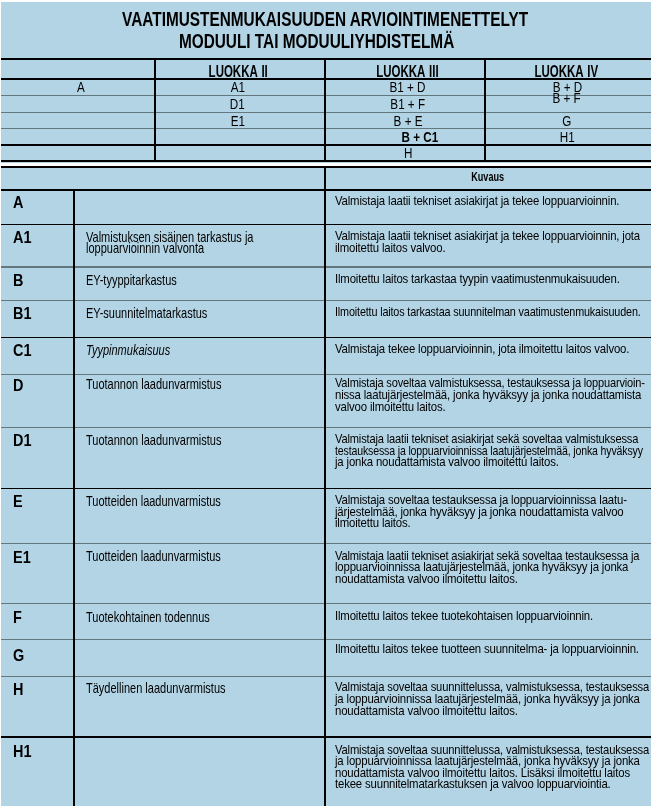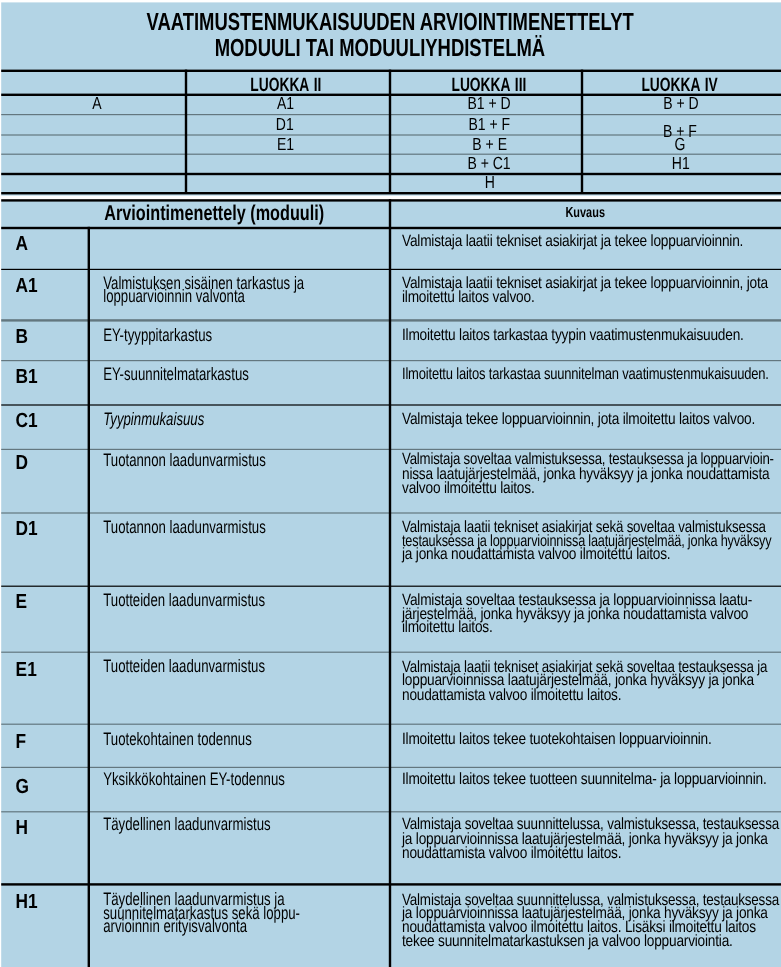--- a/index.html
+++ b/index.html
@@ -38,44 +38,43 @@
   <div class="ctr b" style="left:153.40px;top:63.80px;width:170.00px;font-size:16.00px;line-height:16.00px;word-spacing:1.20px;"><span class="sxc" style="transform:scaleX(0.718)">LUOKKA II</span></div>
   <div class="ctr b" style="left:327.40px;top:63.80px;width:160.00px;font-size:16.00px;line-height:16.00px;word-spacing:1.20px;"><span class="sxc" style="transform:scaleX(0.718)">LUOKKA III</span></div>
   <div class="ctr b" style="left:483.80px;top:63.80px;width:166.00px;font-size:16.00px;line-height:16.00px;word-spacing:1.20px;"><span class="sxc" style="transform:scaleX(0.718)">LUOKKA IV</span></div>
   <div class="ctr" style="left:3.60px;top:80.40px;width:154.00px;font-size:14.60px;line-height:14.60px;"><span class="sxc" style="transform:scaleX(0.800)">A</span></div>
   <div class="ctr" style="left:152.50px;top:80.40px;width:170.00px;font-size:14.60px;line-height:14.60px;"><span class="sxc" style="transform:scaleX(0.800)">A1</span></div>
   <div class="ctr" style="left:152.50px;top:96.80px;width:170.00px;font-size:14.60px;line-height:14.60px;"><span class="sxc" style="transform:scaleX(0.800)">D1</span></div>
   <div class="ctr" style="left:152.50px;top:113.60px;width:170.00px;font-size:14.60px;line-height:14.60px;"><span class="sxc" style="transform:scaleX(0.800)">E1</span></div>
   <div class="ctr" style="left:328.00px;top:80.40px;width:160.00px;font-size:14.60px;line-height:14.60px;"><span class="sxc" style="transform:scaleX(0.800)">B1 + D</span></div>
   <div class="ctr" style="left:328.00px;top:96.80px;width:160.00px;font-size:14.60px;line-height:14.60px;"><span class="sxc" style="transform:scaleX(0.800)">B1 + F</span></div>
   <div class="ctr" style="left:328.00px;top:113.60px;width:160.00px;font-size:14.60px;line-height:14.60px;"><span class="sxc" style="transform:scaleX(0.800)">B + E</span></div>
-  <div class="ctr" style="left:328.00px;top:130.20px;width:160.00px;font-size:14.60px;line-height:14.60px;"><span class="sxc" style="transform:scaleX(0.800)">B + C1</span></div>
+  <div class="ctr" style="left:340px;top:130.20px;width:160.00px;font-size:14.60px;line-height:14.60px;font-weight:bold;"><span class="sxc" style="transform:scaleX(0.800)">B + C1</span></div>
   <div class="ctr" style="left:328.00px;top:146.20px;width:160.00px;font-size:14.60px;line-height:14.60px;"><span class="sxc" style="transform:scaleX(0.800)">H</span></div>
   <div class="ctr" style="left:484.00px;top:80.40px;width:166.00px;font-size:14.60px;line-height:14.60px;"><span class="sxc" style="transform:scaleX(0.800)">B + D</span></div>
-  <div class="ctr" style="left:484.00px;top:103px;width:166.00px;font-size:14.60px;line-height:14.60px;"><span class="sxc" style="transform:scaleX(0.800)">B + F</span></div>
+  <div class="ctr" style="left:484.00px;top:91px;width:166.00px;font-size:14.60px;line-height:14.60px;"><span class="sxc" style="transform:scaleX(0.800)">B + F</span></div>
   <div class="ctr" style="left:484.00px;top:113.60px;width:166.00px;font-size:14.60px;line-height:14.60px;"><span class="sxc" style="transform:scaleX(0.800)">G</span></div>
   <div class="ctr" style="left:484.00px;top:130.20px;width:166.00px;font-size:14.60px;line-height:14.60px;"><span class="sxc" style="transform:scaleX(0.800)">H1</span></div>
 
   <div class="rule" style="left:1px;top:166.20px;width:650px;"></div>
   <div class="rule" style="left:1px;top:188.80px;width:650px;"></div>
   <div class="rule" style="left:1px;top:223.60px;width:650px;"></div>
   <div class="rule-l" style="left:1px;top:266.40px;width:650px;"></div>
   <div class="rule-l" style="left:1px;top:300.00px;width:650px;"></div>
   <div class="rule" style="left:1px;top:336.60px;width:650px;"></div>
   <div class="rule-l" style="left:1px;top:373.80px;width:650px;"></div>
   <div class="rule-l" style="left:1px;top:427.10px;width:650px;"></div>
   <div class="rule" style="left:1px;top:487.60px;width:650px;"></div>
   <div class="rule-l" style="left:1px;top:543.00px;width:650px;"></div>
   <div class="rule-l" style="left:1px;top:603.00px;width:650px;"></div>
   <div class="rule-l" style="left:1px;top:639.00px;width:650px;"></div>
   <div class="rule-l" style="left:1px;top:676.00px;width:650px;"></div>
   <div class="rule" style="left:1px;top:736.10px;width:650px;"></div>
   <div class="vrule" style="left:73.10px;top:188.60px;height:617.40px;"></div>
   <div class="vrule" style="left:324.10px;top:166.00px;height:640.00px;"></div>
-  <div class="ctr b" style="left:16.00px;top:168.50px;width:325.00px;font-size:17.80px;line-height:17.80px;"><span class="sxc" style="transform:scaleX(0.760)">Arviointimenettely (moduuli)</span></div>
   <div class="ctr b" style="left:325.00px;top:168.50px;width:326.00px;font-size:12px;line-height:17.80px;"><span class="sxc" style="transform:scaleX(0.760)">Kuvaus</span></div>
   <div class="t b" style="left:13.0px;top:194.40px;font-size:17.00px;line-height:17.00px;"><span class="sx" style="transform:scaleX(0.850)">A</span></div>
   <div class="t" style="left:334.50px;top:195.40px;font-size:13.60px;line-height:11.60px;letter-spacing:-0.20px;">
       <span class="ln"><span class="sx" style="transform:scaleX(0.8380)">Valmistaja laatii tekniset asiakirjat ja tekee loppuarvioinnin.</span></span>
     </div>
   <div class="t b" style="left:13.0px;top:229.30px;font-size:17.00px;line-height:17.00px;"><span class="sx" style="transform:scaleX(0.850)">A1</span></div>
   <div class="t" style="left:86.00px;top:230.60px;font-size:15.00px;line-height:11.70px;">
       <span class="ln"><span class="sx" style="transform:scaleX(0.734)">Valmistuksen sisäinen tarkastus ja</span></span>
       <span class="ln"><span class="sx" style="transform:scaleX(0.734)">loppuarvioinnin valvonta</span></span>
     </div>
@@ -141,40 +140,32 @@
       <span class="ln"><span class="sx" style="transform:scaleX(0.8380)">noudattamista valvoo ilmoitettu laitos.</span></span>
     </div>
   <div class="t b" style="left:13.0px;top:609.40px;font-size:17.00px;line-height:17.00px;"><span class="sx" style="transform:scaleX(0.850)">F</span></div>
   <div class="t" style="left:86.00px;top:610.80px;font-size:15.00px;line-height:11.70px;">
       <span class="ln"><span class="sx" style="transform:scaleX(0.734)">Tuotekohtainen todennus</span></span>
     </div>
   <div class="t" style="left:334.50px;top:610.40px;font-size:13.60px;line-height:11.60px;letter-spacing:-0.20px;">
       <span class="ln"><span class="sx" style="transform:scaleX(0.8380)">Ilmoitettu laitos tekee tuotekohtaisen loppuarvioinnin.</span></span>
     </div>
   <div class="t b" style="left:13.0px;top:647.40px;font-size:17.00px;line-height:17.00px;"><span class="sx" style="transform:scaleX(0.850)">G</span></div>
-  <div class="t" style="left:86.00px;top:643.80px;font-size:15.00px;line-height:11.70px;">
-      <span class="ln"><span class="sx" style="transform:scaleX(0.734)">Yksikkökohtainen EY-todennus</span></span>
-    </div>
   <div class="t" style="left:334.50px;top:643.40px;font-size:13.60px;line-height:11.60px;letter-spacing:-0.20px;">
       <span class="ln"><span class="sx" style="transform:scaleX(0.8380)">Ilmoitettu laitos tekee tuotteen suunnitelma- ja loppuarvioinnin.</span></span>
     </div>
   <div class="t b" style="left:13.0px;top:680.50px;font-size:17.00px;line-height:17.00px;"><span class="sx" style="transform:scaleX(0.850)">H</span></div>
   <div class="t" style="left:86.00px;top:681.80px;font-size:15.00px;line-height:11.70px;">
       <span class="ln"><span class="sx" style="transform:scaleX(0.734)">Täydellinen laadunvarmistus</span></span>
     </div>
   <div class="t" style="left:334.50px;top:681.40px;font-size:13.60px;line-height:11.60px;letter-spacing:-0.20px;">
       <span class="ln"><span class="sx" style="transform:scaleX(0.8254)">Valmistaja soveltaa suunnittelussa, valmistuksessa, testauksessa</span></span>
       <span class="ln"><span class="sx" style="transform:scaleX(0.8380)">ja loppuarvioinnissa laatujärjestelmää, jonka hyväksyy ja jonka</span></span>
       <span class="ln"><span class="sx" style="transform:scaleX(0.8380)">noudattamista valvoo ilmoitettu laitos.</span></span>
     </div>
   <div class="t b" style="left:13.0px;top:742.60px;font-size:17.00px;line-height:17.00px;"><span class="sx" style="transform:scaleX(0.850)">H1</span></div>
-  <div class="t" style="left:86.00px;top:744.00px;font-size:15.00px;line-height:11.70px;">
-      <span class="ln"><span class="sx" style="transform:scaleX(0.734)">Täydellinen laadunvarmistus ja</span></span>
-      <span class="ln"><span class="sx" style="transform:scaleX(0.734)">suunnitelmatarkastus sekä loppu-</span></span>
-      <span class="ln"><span class="sx" style="transform:scaleX(0.734)">arvioinnin erityisvalvonta</span></span>
-    </div>
   <div class="t" style="left:334.50px;top:743.60px;font-size:13.60px;line-height:11.60px;letter-spacing:-0.20px;">
       <span class="ln"><span class="sx" style="transform:scaleX(0.8254)">Valmistaja soveltaa suunnittelussa, valmistuksessa, testauksessa</span></span>
       <span class="ln"><span class="sx" style="transform:scaleX(0.8380)">ja loppuarvioinnissa laatujärjestelmää, jonka hyväksyy ja jonka</span></span>
       <span class="ln"><span class="sx" style="transform:scaleX(0.8380)">noudattamista valvoo ilmoitettu laitos. Lisäksi ilmoitettu laitos</span></span>
       <span class="ln"><span class="sx" style="transform:scaleX(0.8380)">tekee suunnitelmatarkastuksen ja valvoo loppuarviointia.</span></span>
     </div>
 </div>
 
 </body></html>

